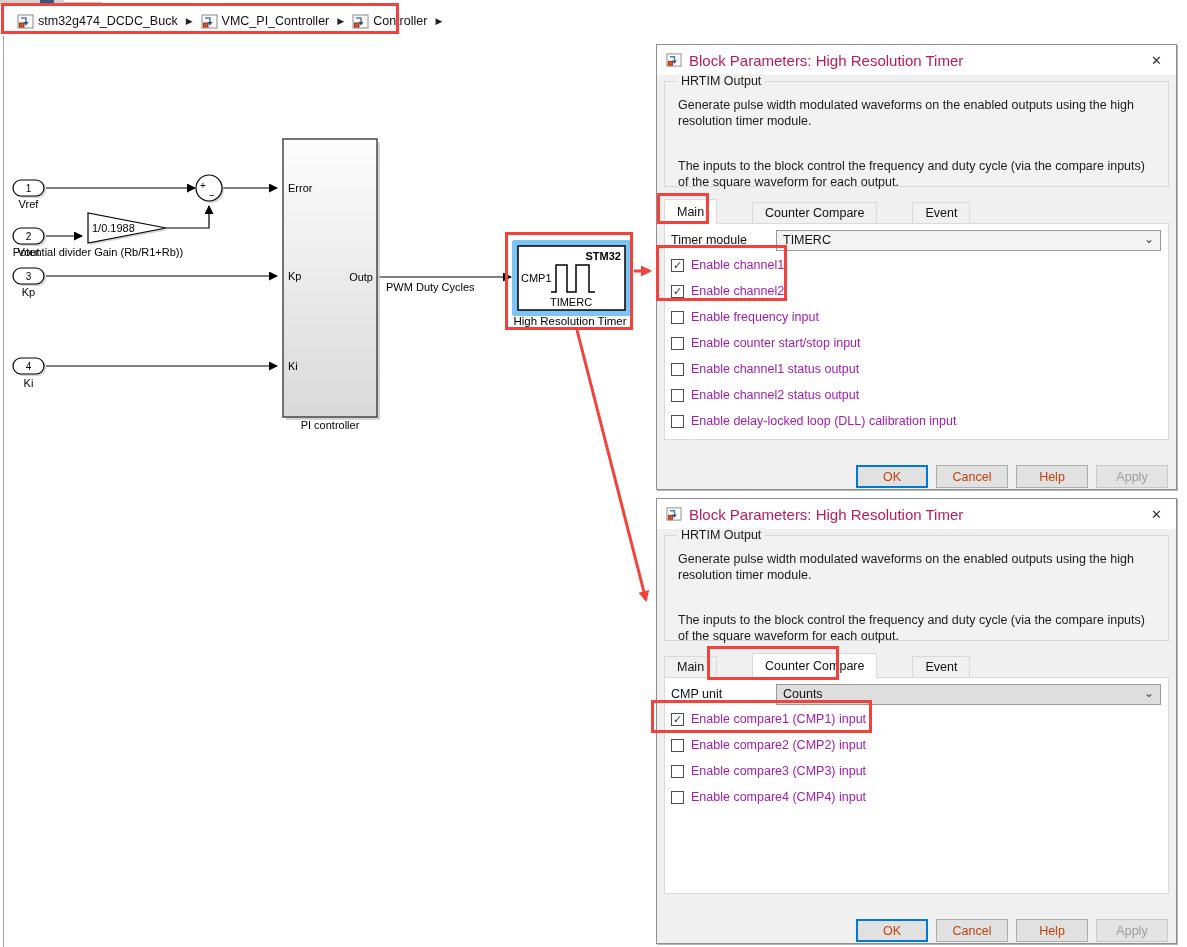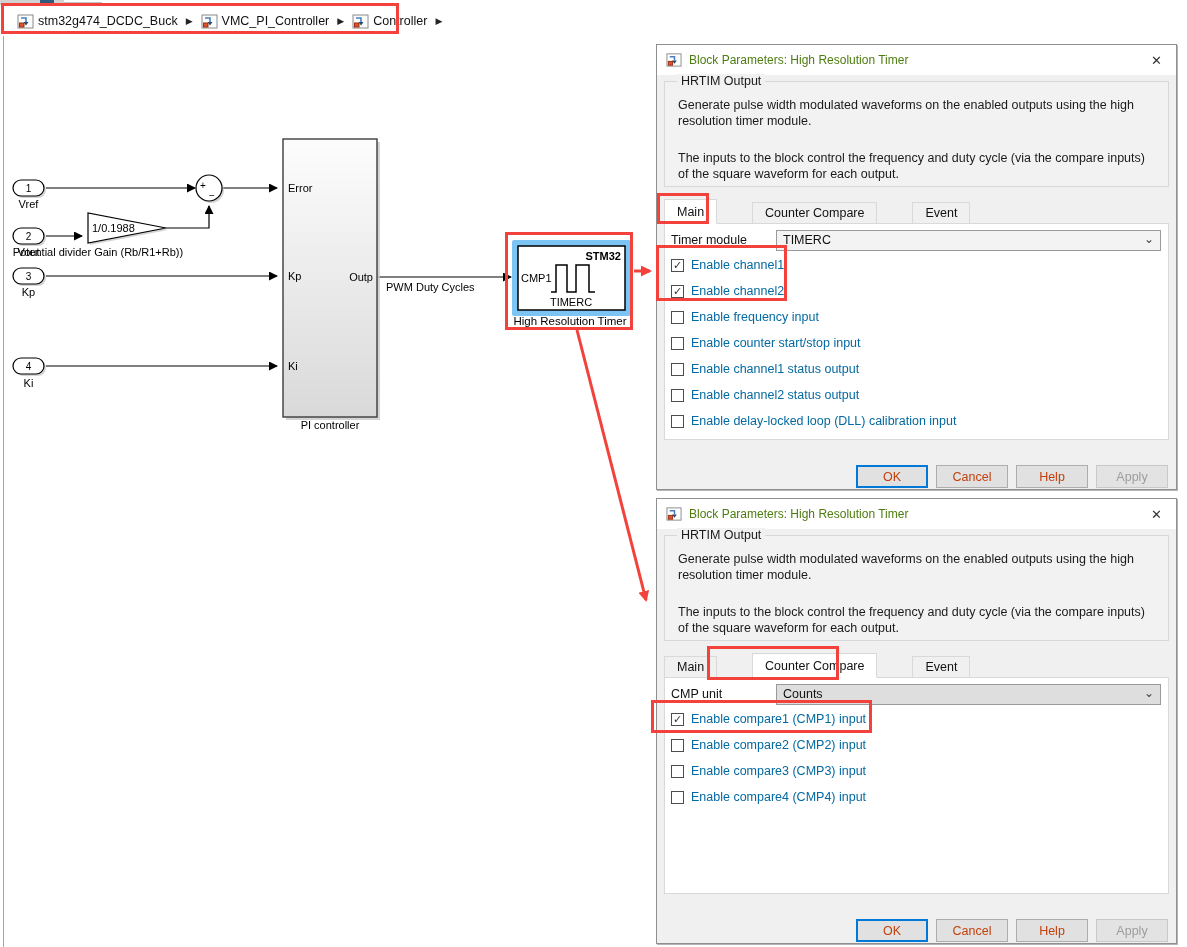--- a/index.html
+++ b/index.html
@@ -36,50 +36,50 @@
   #arrows-svg { left:0; top:0; z-index:6; pointer-events:none; }
   .red-arrow { stroke:var(--annotation-red); stroke-width:3; fill:none; }
   .red-head { fill:var(--annotation-red); }
 
   
   .dialog { width:521px; height:446px; background:#f0f0f0; border:1px solid #8f8f8f;
             box-shadow:1px 1px 0 #b5b5b5; z-index:4; }
   .titlebar { height:30px; background:#ffffff; display:flex; align-items:center;
               padding:0 9px; }
   .titlebar .dlg-icon { margin-right:7px; display:flex; }
-  .dlg-title { font-size:12px; color:#4d7c0f; flex:1; white-space:nowrap; }
+  .dlg-title { font-size:15px; color:#be185d; flex:1; white-space:nowrap; }
   .dlg-close { font-size:13px; color:#333; padding:2px 5px; cursor:default; }
   .dlg-body { padding:6px 7px 0 7px; position:relative; height:416px; }
   .groupbox { position:relative; border:1px solid #d8d8d8; background:#f2f2f2;
               height:106px; padding:16px 12px 0 13px; }
   .groupbox .legend { position:absolute; top:-8px; left:12px; background:#f1f1f1;
                       padding:0 4px; font-size:12.5px; color:#1a1a1a; }
   .gb-desc { font-size:12.5px; color:#1a1a1a; line-height:1.25; }
-  .gb-desc + .gb-desc { margin-top:22px; }
+  .gb-desc + .gb-desc { margin-top:30px; }
   .tabs { display:flex; align-items:flex-end; margin-top:12px; height:25px;
           position:relative; z-index:2;gap:36px; }
   .tab { font-size:12.5px; color:#111; background:#f0f0f0; border:1px solid #d9d9d9;
          height:22px; padding:0 12px; display:flex; align-items:center;
          margin-right:-1px; cursor:default; }
   .tab.active { background:#ffffff; height:25px; border-bottom:1px solid #ffffff; }
   .pane { background:#ffffff; border:1px solid #d9d9d9; margin-top:-1px; height:217px;
           padding-top:4px; }
   .field-row { display:flex; align-items:center; height:24px; padding-left:6px; }
   .field-label { width:105px; font-size:12.5px; color:#111; }
   .combo { flex:1; margin-right:7px; height:21px; border:1px solid #9a9a9a;
            display:flex; align-items:center; padding-left:6px; font-size:12.5px;
            color:#111; position:relative; }
   .combo.light { background:#f3f3f3; }
   .combo.grey  { background:#dedede; }
   .combo .chev { position:absolute; right:6px; top:1px; font-size:12px; color:#444; }
   .cb-row { display:flex; align-items:center; height:26px; padding-left:6px; }
   .cb-box { width:13px; height:13px; border:1px solid #4d4d4d; background:#fff;
             display:flex; align-items:center; justify-content:center;
             font-size:11px; color:#333; line-height:1; }
-  .cb-label { margin-left:7px; font-size:12.5px; color:#0369a1; white-space:nowrap; }
+  .cb-label { margin-left:7px; font-size:12.5px; color:#a21caf; white-space:nowrap; }
   .btn-row { position:absolute; right:8px; bottom:3px; display:flex; gap:8px; }
   .btn { width:72px; height:23px; background:#e1e1e1; border:1px solid #adadad;
          font-size:12.5px; color:#c2410c; display:flex; align-items:center;
          justify-content:center; cursor:default; }
   .btn.default { border:2px solid var(--ok-button-border); }
   .btn.disabled { background:#e3e3e3; border-color:#c9c9c9; color:#9d9d9d; }
 </style>
 </head>
 <body>
 

